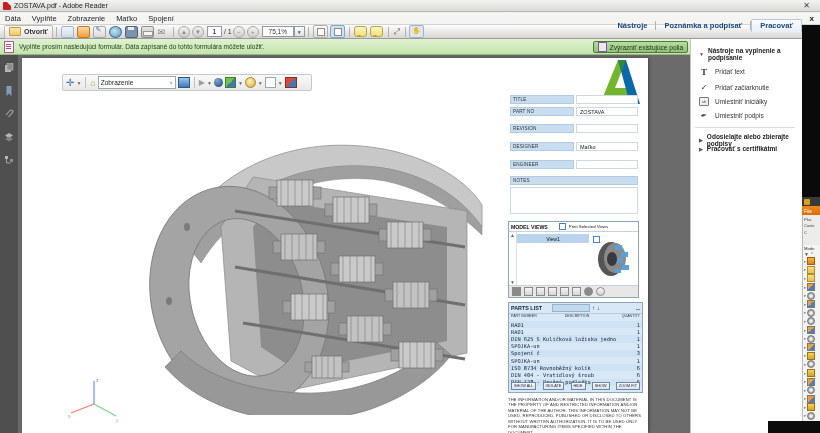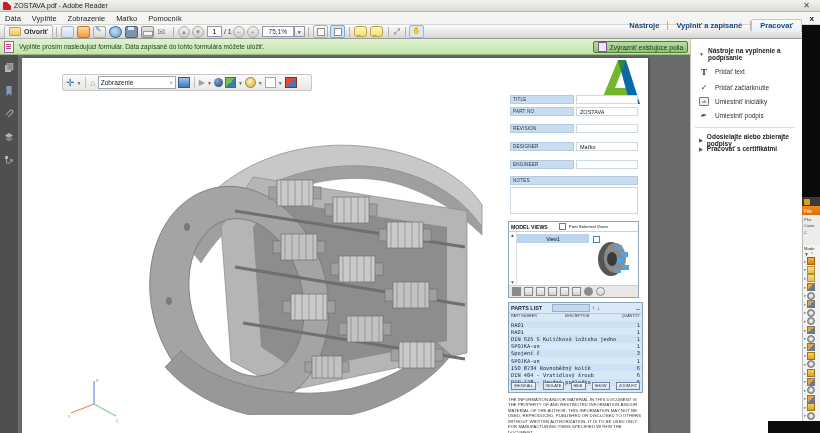--- a/index.html
+++ b/index.html
@@ -143,21 +143,21 @@
     <span class="pdficon"></span>
     <span>ZOSTAVA.pdf - Adobe Reader</span>
   </div>
   <span class="abs wclose" style="right:10px;top:1px;">✕</span>
 
   <div class="abs menubar">
     <span>Dáta</span>
     <span>Vyplňte</span>
     <span>Zobrazenie</span>
     <span>Maťko</span>
-    <span>Pomocník</span>
+    <span>Spojení</span>
   </div>
   <span class="abs" style="right:6px;top:14px;font-size:8px;font-weight:bold;color:#222;">x</span>
 
   <div class="abs toolbar">
     <span class="tb-btn">
       <span class="folder-ic"></span>
       <b>Otvoriť</b>
     </span>
     <span class="tb-sep"></span>
     <span class="tbi i-docarrow"></span>
@@ -183,21 +183,21 @@
     <span class="bubble"></span>
     <span class="bubble"></span>
     <span class="tb-sep"></span>
     <span class="i-expand">⤢</span>
     <span class="tb-sep"></span>
     <span class="i-hand">✋</span>
   </div>
   <div class="abs tb-links" style="top:18px;">
     <span class="tb-link">Nástroje</span>
     <span class="tb-linksep"></span>
-    <span class="tb-link">Vyplniť a zapísané</span>
+    <span class="tb-link">Poznámka a podpísať</span>
     <span class="tb-linksep"></span>
     <span class="tb-link tab">Pracovať</span>
   </div>
 
   <div class="abs greenbar">
     <span class="formicon"></span>
     <span>Vyplňte prosím nasledujúci formulár. Dáta zapísané do tohto formulára môžete uložiť.</span>
   </div>
   <div class="abs highlightbtn" style="right:132px;top:41px;">
     <span class="hb-ic"></span>

